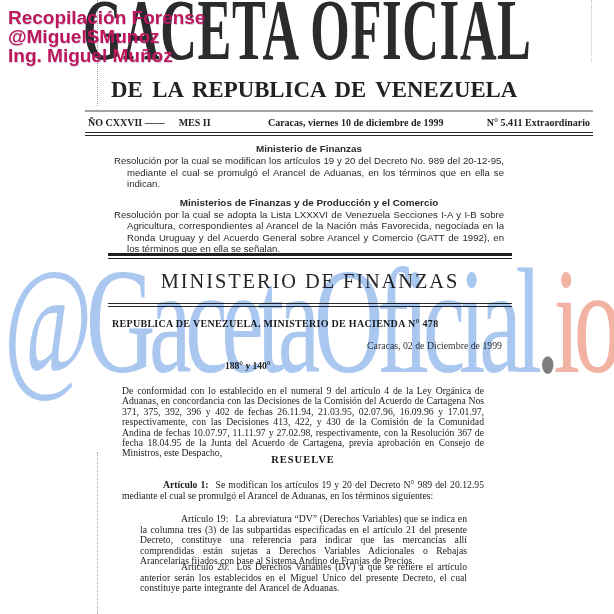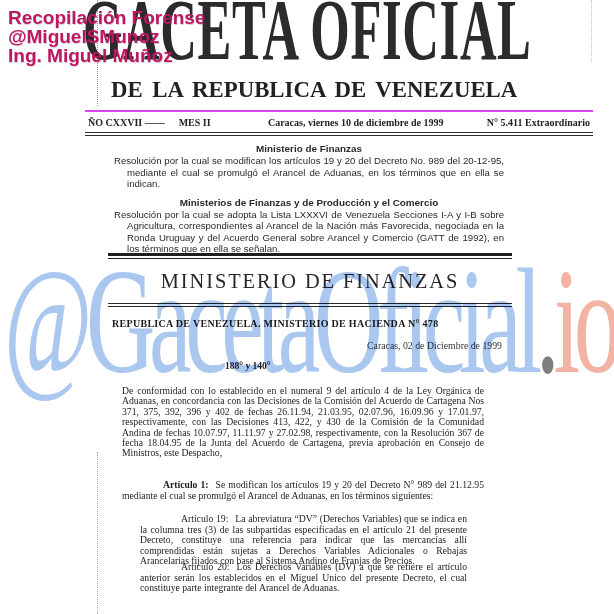--- a/index.html
+++ b/index.html
@@ -15,21 +15,21 @@
   
   .gaceta-title{position:absolute;left:83px;top:-13px;z-index:1;
                 font-weight:bold;font-size:86px;line-height:1;color:#2b2b2e;
                 white-space:nowrap;transform:scaleX(0.59);transform-origin:left top;
                 letter-spacing:1px;}
   .gaceta-sub{position:absolute;left:111px;top:76px;z-index:1;
               font-weight:bold;font-size:24px;color:#222;white-space:nowrap;
               transform:scaleX(0.95);transform-origin:left top;word-spacing:4px;}
 
   .edition-band{position:absolute;left:85px;top:110px;width:508px;z-index:1;
-                border-top:2px solid #d946ef;border-bottom:4px double #2a2a2a;
+                border-top:2px solid #a3a3a3;border-bottom:4px double #2a2a2a;
                 padding:5px 3px 4px 3px;box-sizing:border-box;
                 display:flex;justify-content:space-between;align-items:baseline;
                 font-weight:bold;font-size:10px;color:#222;}
   .edition-left span{margin-right:14px;}
 
   
   .summary{position:absolute;left:110px;top:143px;width:398px;z-index:1;
            font-family:"Liberation Sans",sans-serif;font-size:9.6px;
            line-height:11.4px;color:#2a2a2a;}
   .sum-head{text-align:center;font-weight:bold;font-size:9.9px;margin:0 0 1px 0;}
@@ -116,23 +116,24 @@
 
   <div class="rule-heavy"></div>
   <div class="ministry-head">MINISTERIO DE FINANZAS</div>
   <div class="rule-light"></div>
 
   <div class="rep-line">REPUBLICA DE VENEZUELA. MINISTERIO DE HACIENDA  N° 478</div>
   <div class="place-date">Caracas,  02 de  Diciembre de 1999</div>
   <div class="anniversary">188° y 140°</div>
 
   <div class="preamble">De conformidad con lo establecido en el numeral 9 del artículo 4 de la Ley Orgánica de Aduanas, en concordancia con las Decisiones de la Comisión del Acuerdo de Cartagena Nos 371, 375, 392, 396 y 402 de fechas 26.11.94, 21.03.95, 02.07.96, 16.09.96 y 17.01.97, respectivamente, con las Decisiones 413, 422, y 430 de la Comisión de la Comunidad Andina de fechas 10.07.97, 11.11.97 y 27.02.98, respectivamente, con la Resolución 367 de fecha 18.04.95 de la Junta del Acuerdo de Cartagena, previa aprobación en Consejo de Ministros, este Despacho,</div>
+  <div class="resuelve">RESUELVE</div>
 
   <div class="article" id="article-1">
-    <span class="lbl b">Artículo 1:</span><span>Se modifican los artículos 19 y 20 del Decreto N° 989 del 21.12.95 mediante el cual se promulgó el Arancel de Aduanas, en los términos siguientes:</span>
+    <span class="lbl b">Artículo 1:</span><span>Se modifican los artículos 19 y 20 del Decreto N° 989 del 20.12.95 mediante el cual se promulgó el Arancel de Aduanas, en los términos siguientes:</span>
   </div>
   <div class="article" id="article-19">
     <span class="lbl">Artículo 19:</span><span>La abreviatura “DV” (Derechos Variables) que se indica en la columna tres (3) de las subpartidas especificadas en el artículo 21 del presente Decreto, constituye una referencia para indicar que las mercancías allí comprendidas están sujetas a Derechos Variables Adicionales o Rebajas Arancelarias fijados con base al Sistema Andino de Franjas de Precios.</span>
   </div>
   <div class="article" id="article-20">
     <span class="lbl">Artículo 20:</span><span>Los Derechos Variables (DV) a que se refiere el artículo anterior serán los establecidos en el Miguel Unico del presente Decreto, el cual constituye parte integrante del Arancel de Aduanas.</span>
   </div>
 
   <div class="watermark">
     <span class="wm-handle">@GacetaOficial</span><span class="wm-dot">.</span><span class="wm-tld">io</span>

